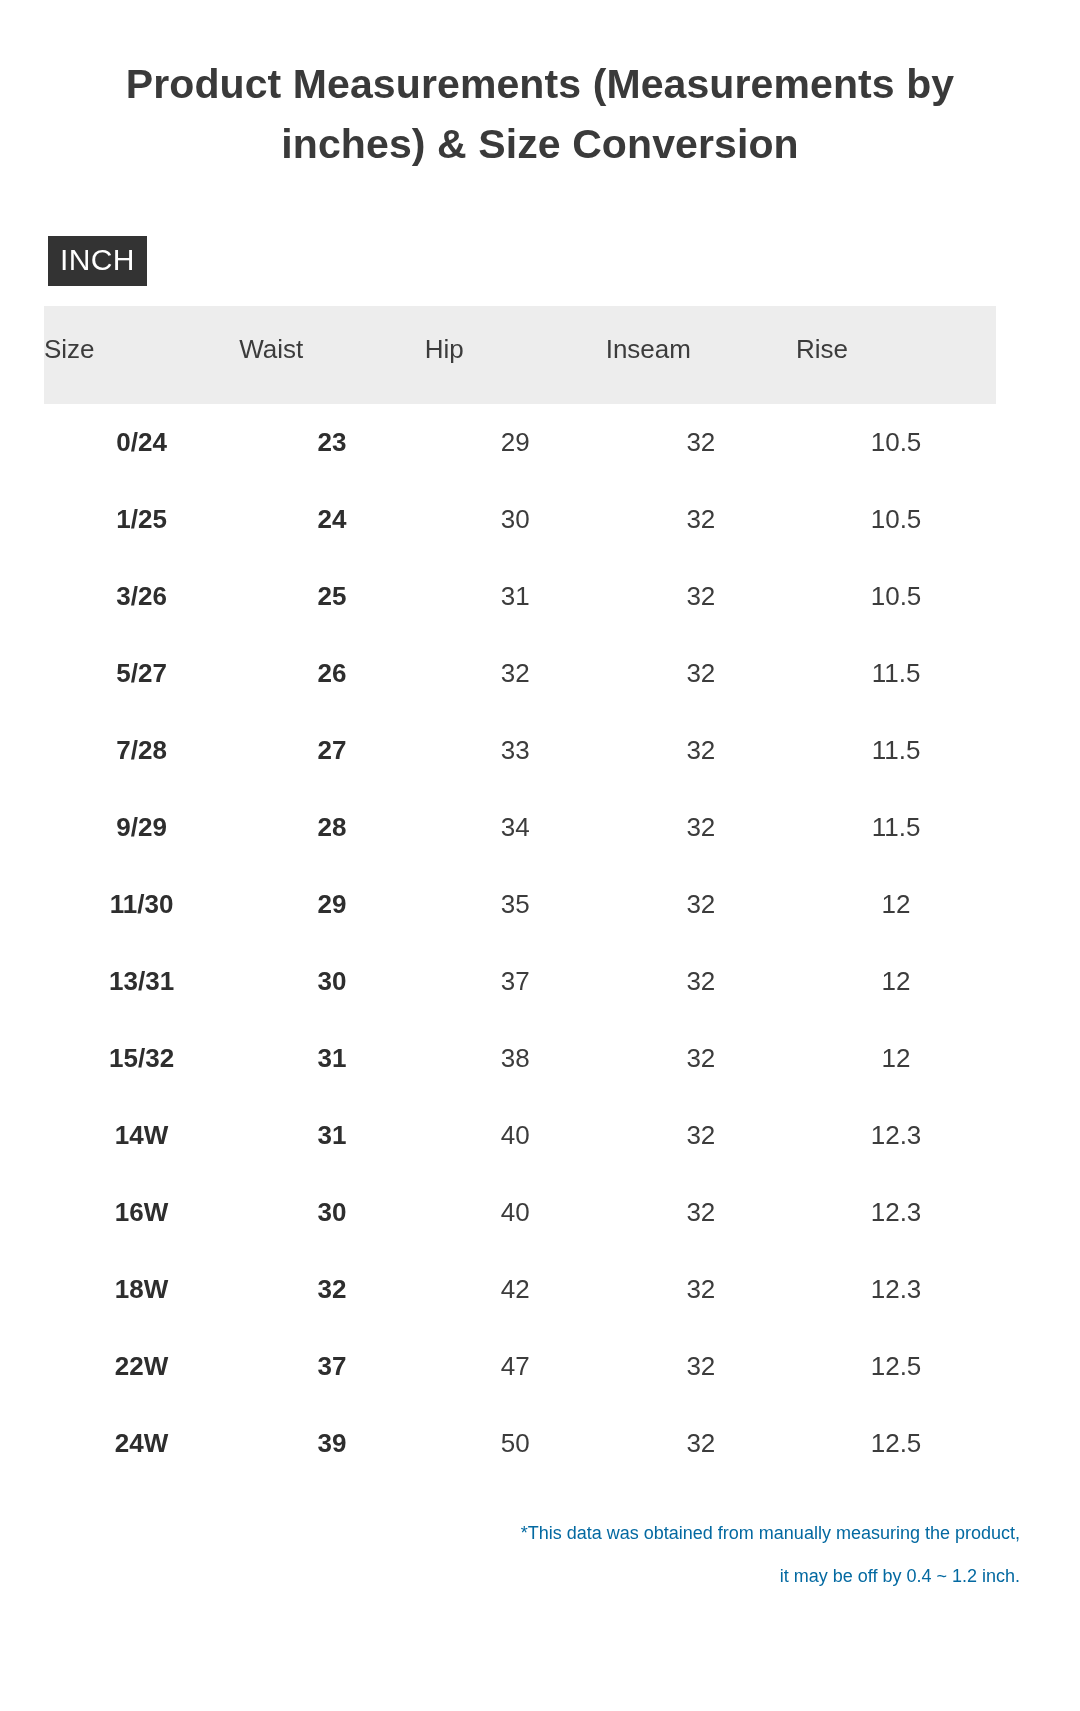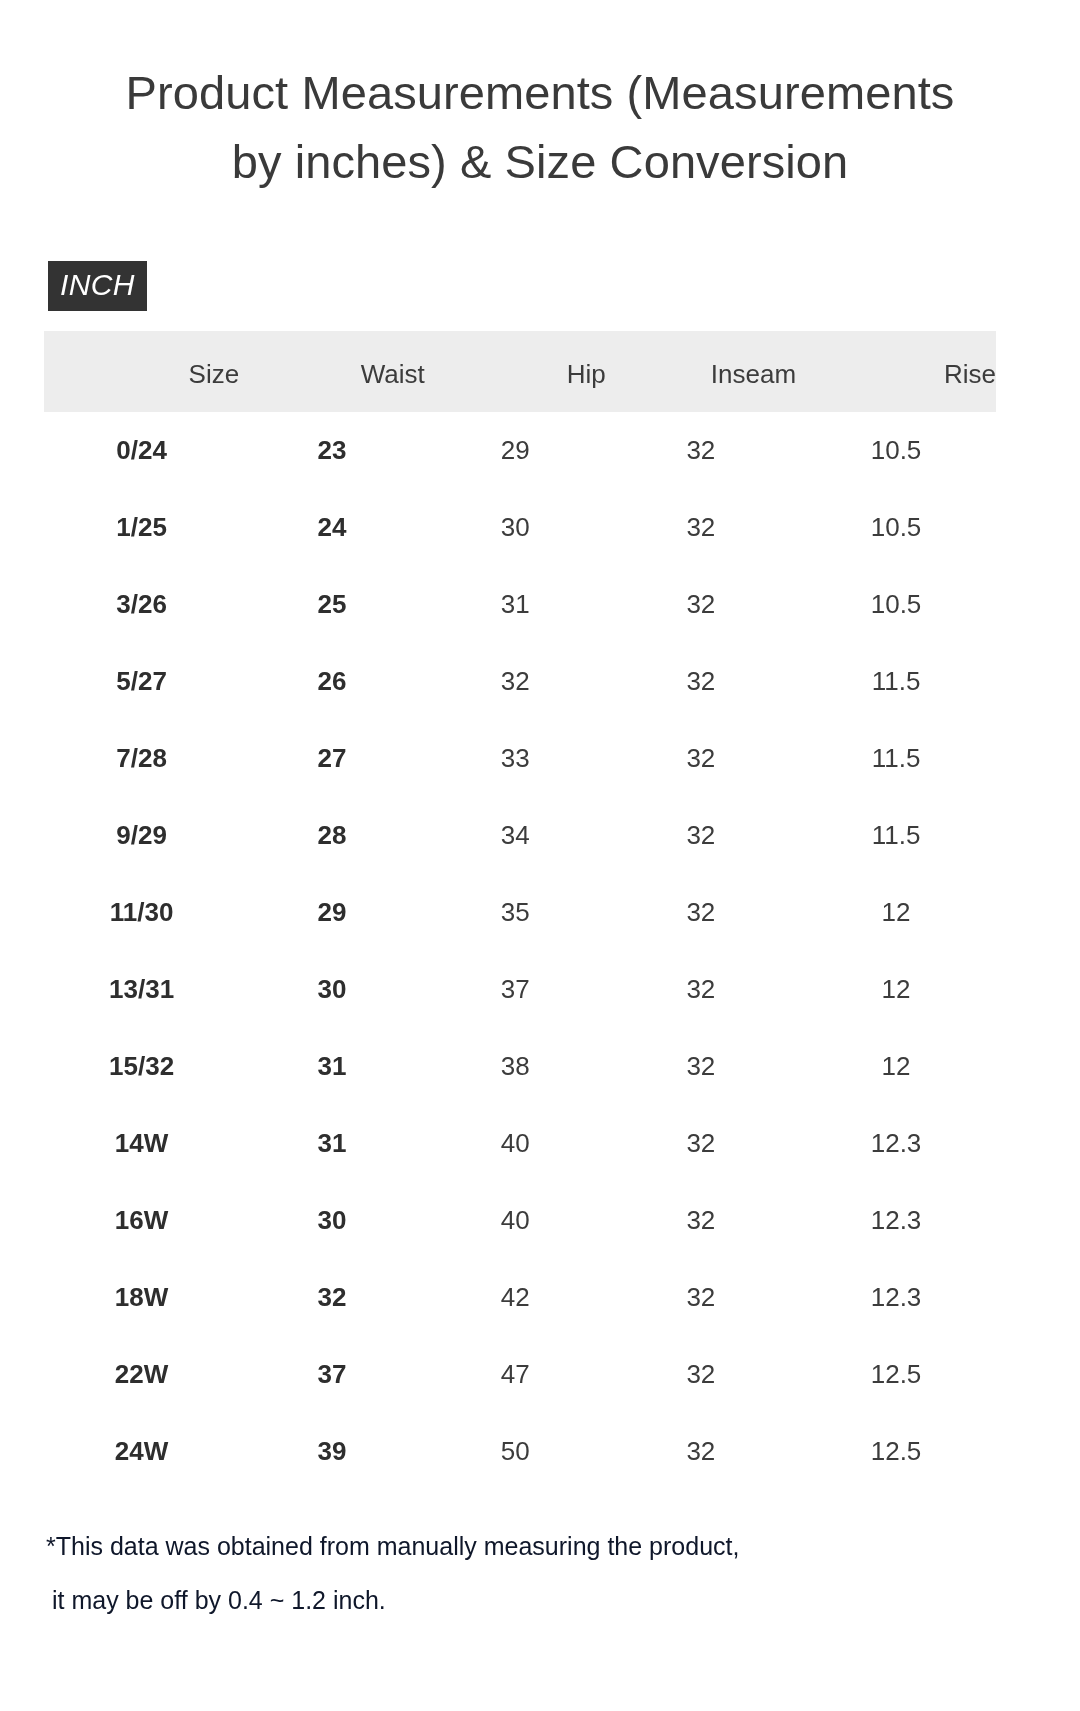--- a/index.html
+++ b/index.html
@@ -14,57 +14,56 @@
     color: #333333;
     -webkit-font-smoothing: antialiased;
   }
   .page {
     width: 1080px;
     box-sizing: border-box;
     padding: 0;
   }
   .title {
     text-align: center;
-    font-size: 47px;
+    font-size: 41px;
     line-height: 1.45;
-    font-weight: 400;
+    font-weight: 700;
     color: #3a3a3a;
     padding: 28px 96px 0 96px;
     box-sizing: border-box;
     letter-spacing: 0.1px;
   }
   .unit-badge-wrap {
     padding: 34px 0 0 48px;
   }
   .unit-badge {
     display: inline-block;
     background: #333333;
     color: #ffffff;
     font-size: 30px;
     line-height: 1;
     padding: 9px 12px 11px 12px;
     letter-spacing: 0.4px;
-    font-style: italic;
   }
   table.size-table {
     margin-top: 20px;
     width: 952px;
     margin-left: 44px;
     border-collapse: collapse;
     table-layout: fixed;
   }
   table.size-table thead tr {
     background: #ededed;
   }
   table.size-table th {
     font-size: 26px;
     font-weight: 400;
     color: #3c3c3c;
-    padding: 28px 0 22px 0;
-    text-align: right;
+    padding: 28px 0 39px 0;
+    text-align: left;
   }
   table.size-table td {
     font-size: 26px;
     color: #3c3c3c;
     padding: 23px 0 23px 0;
     text-align: center;
   }
   table.size-table td.col-size,
   table.size-table td.col-waist {
     font-weight: bold;
@@ -72,23 +71,24 @@
     margin-top: 44px;
   }
   .col-0 { width: 20.5%; }
   .col-1 { width: 19.5%; }
   .col-2 { width: 19%; }
   .col-3 { width: 20%; }
   .col-4 { width: 21%; }
   .footnote {
     margin: 38px 0 0 0;
     padding: 0 60px 40px 46px;
-    font-size: 25px;
+    font-size: 18px;
     line-height: 1.5;
-    color: #0f172a;
+    color: #0369a1;
+    text-align: right;
   }
   .footnote .line2 {
     display: block;
     padding-left: 6px;
     margin-top: 16px;
   }
 </style>
 </head>
 <body>
 

